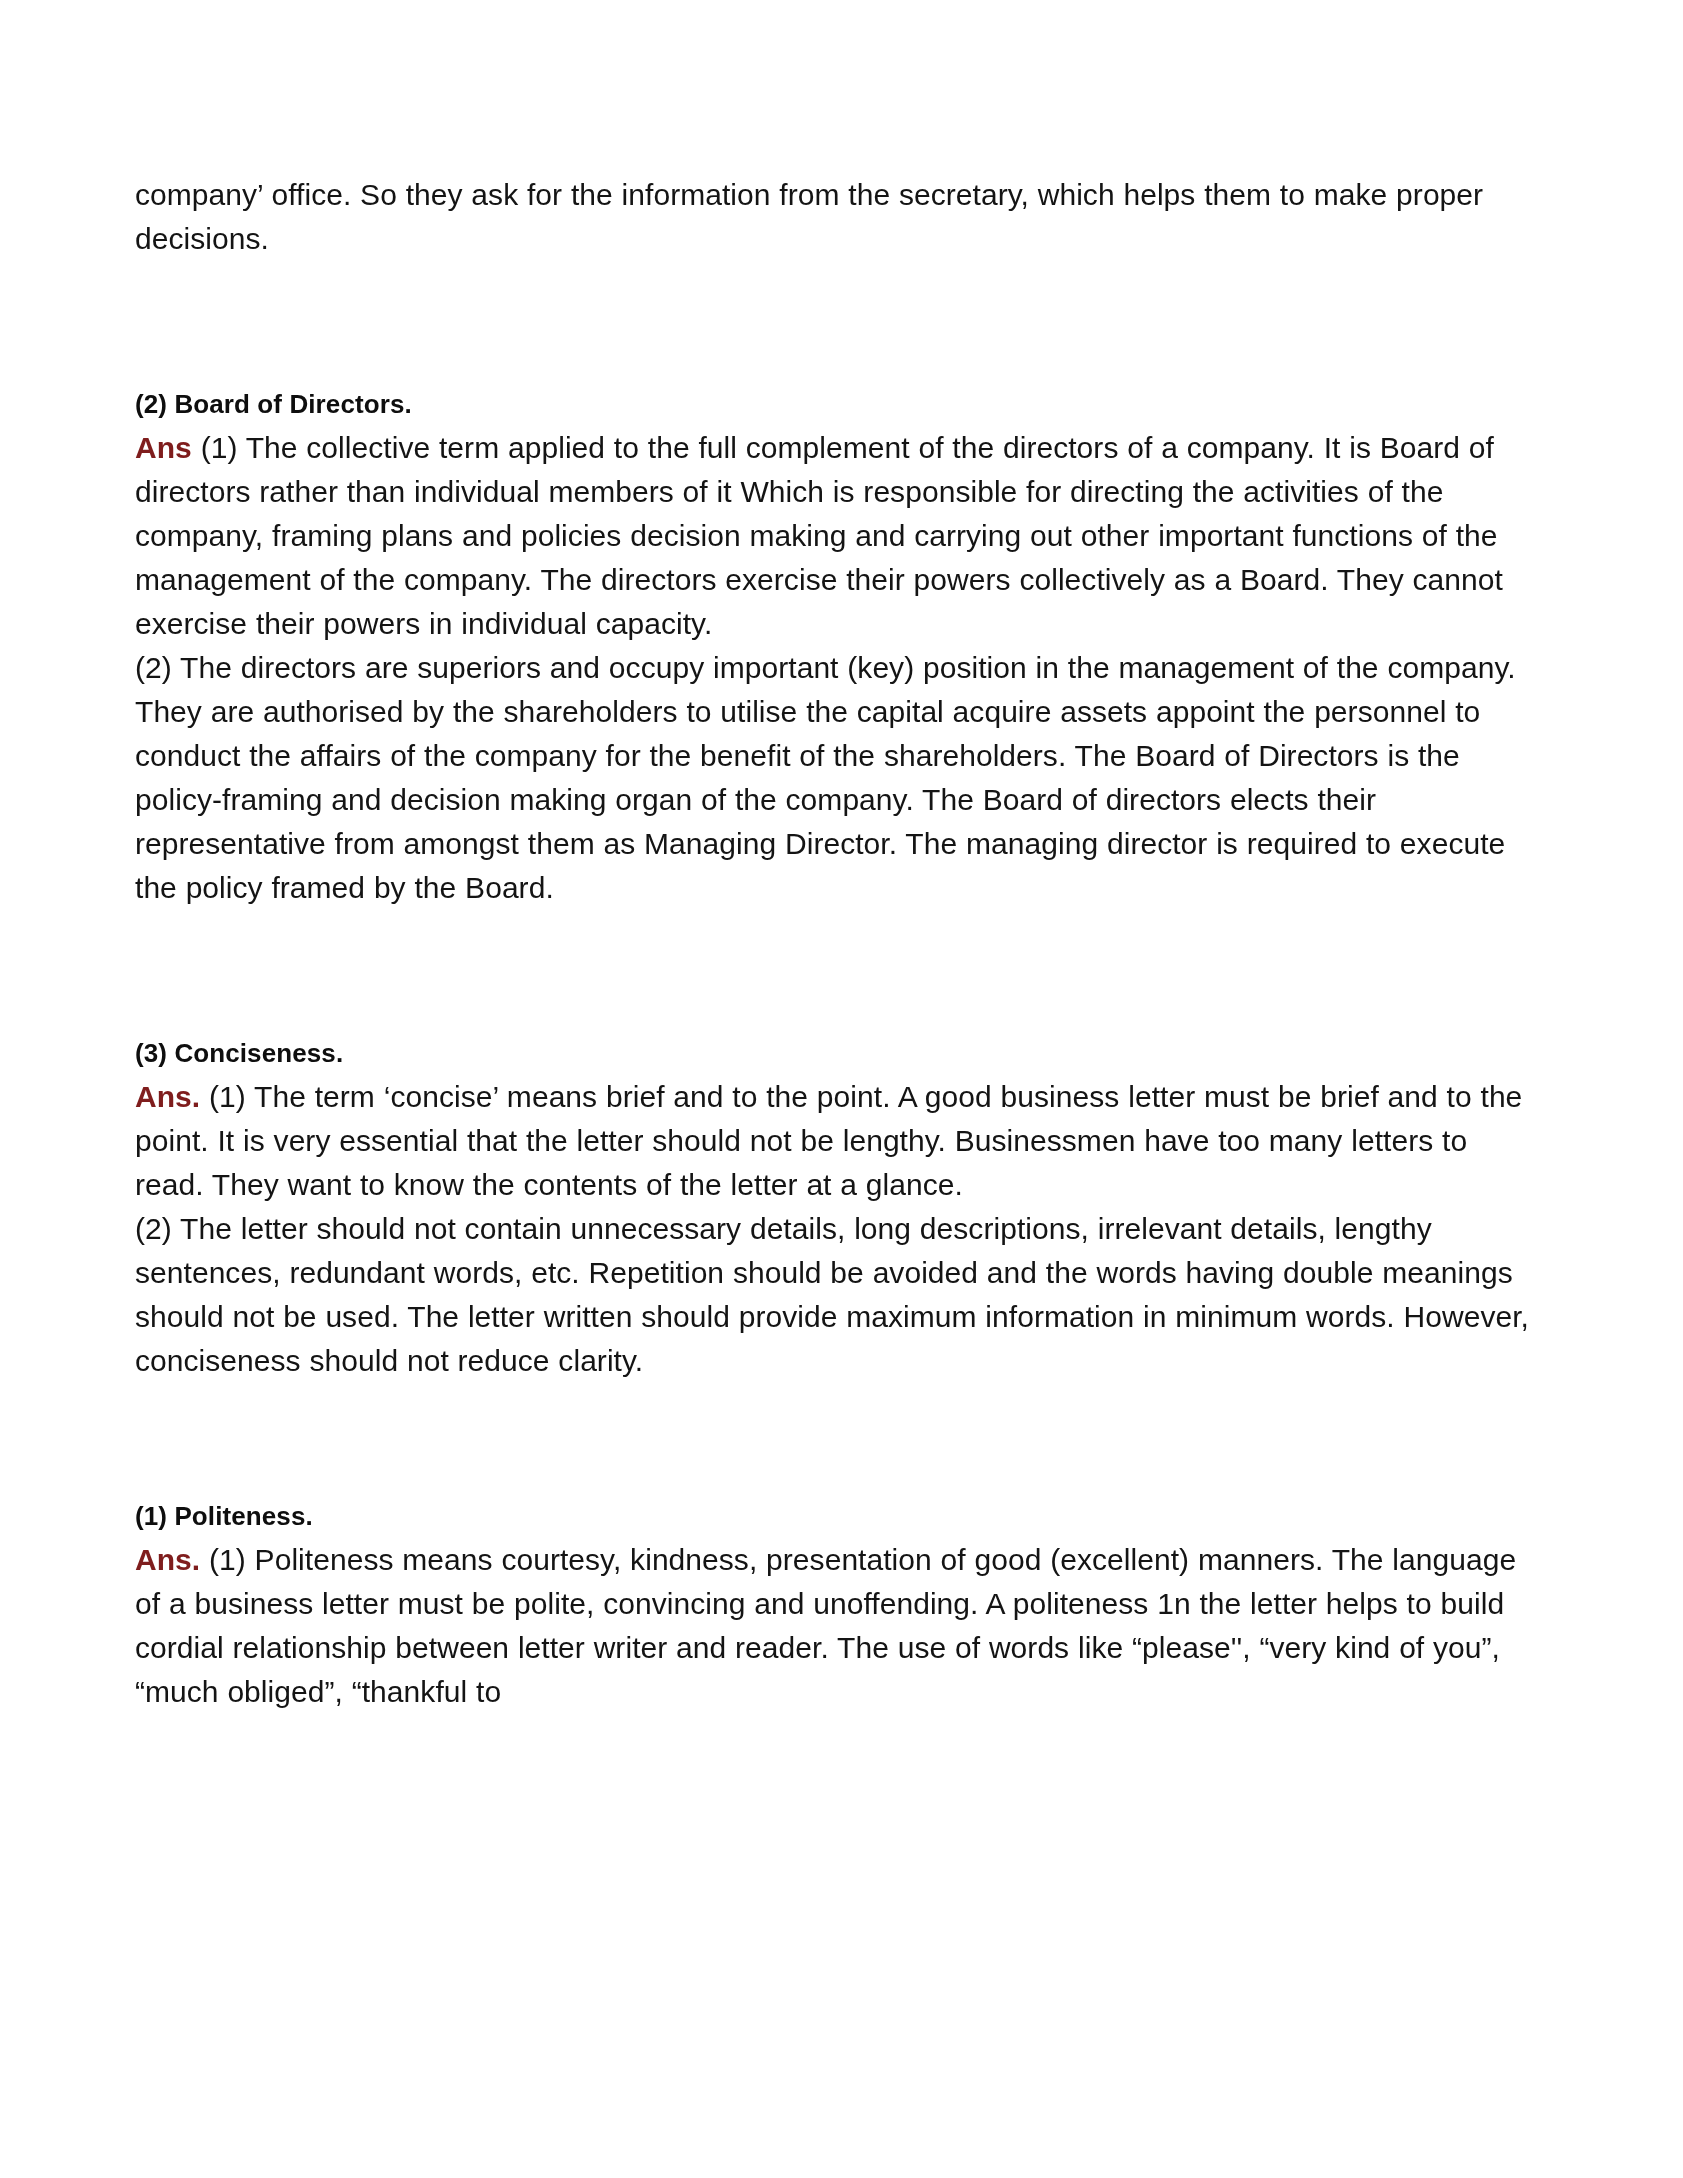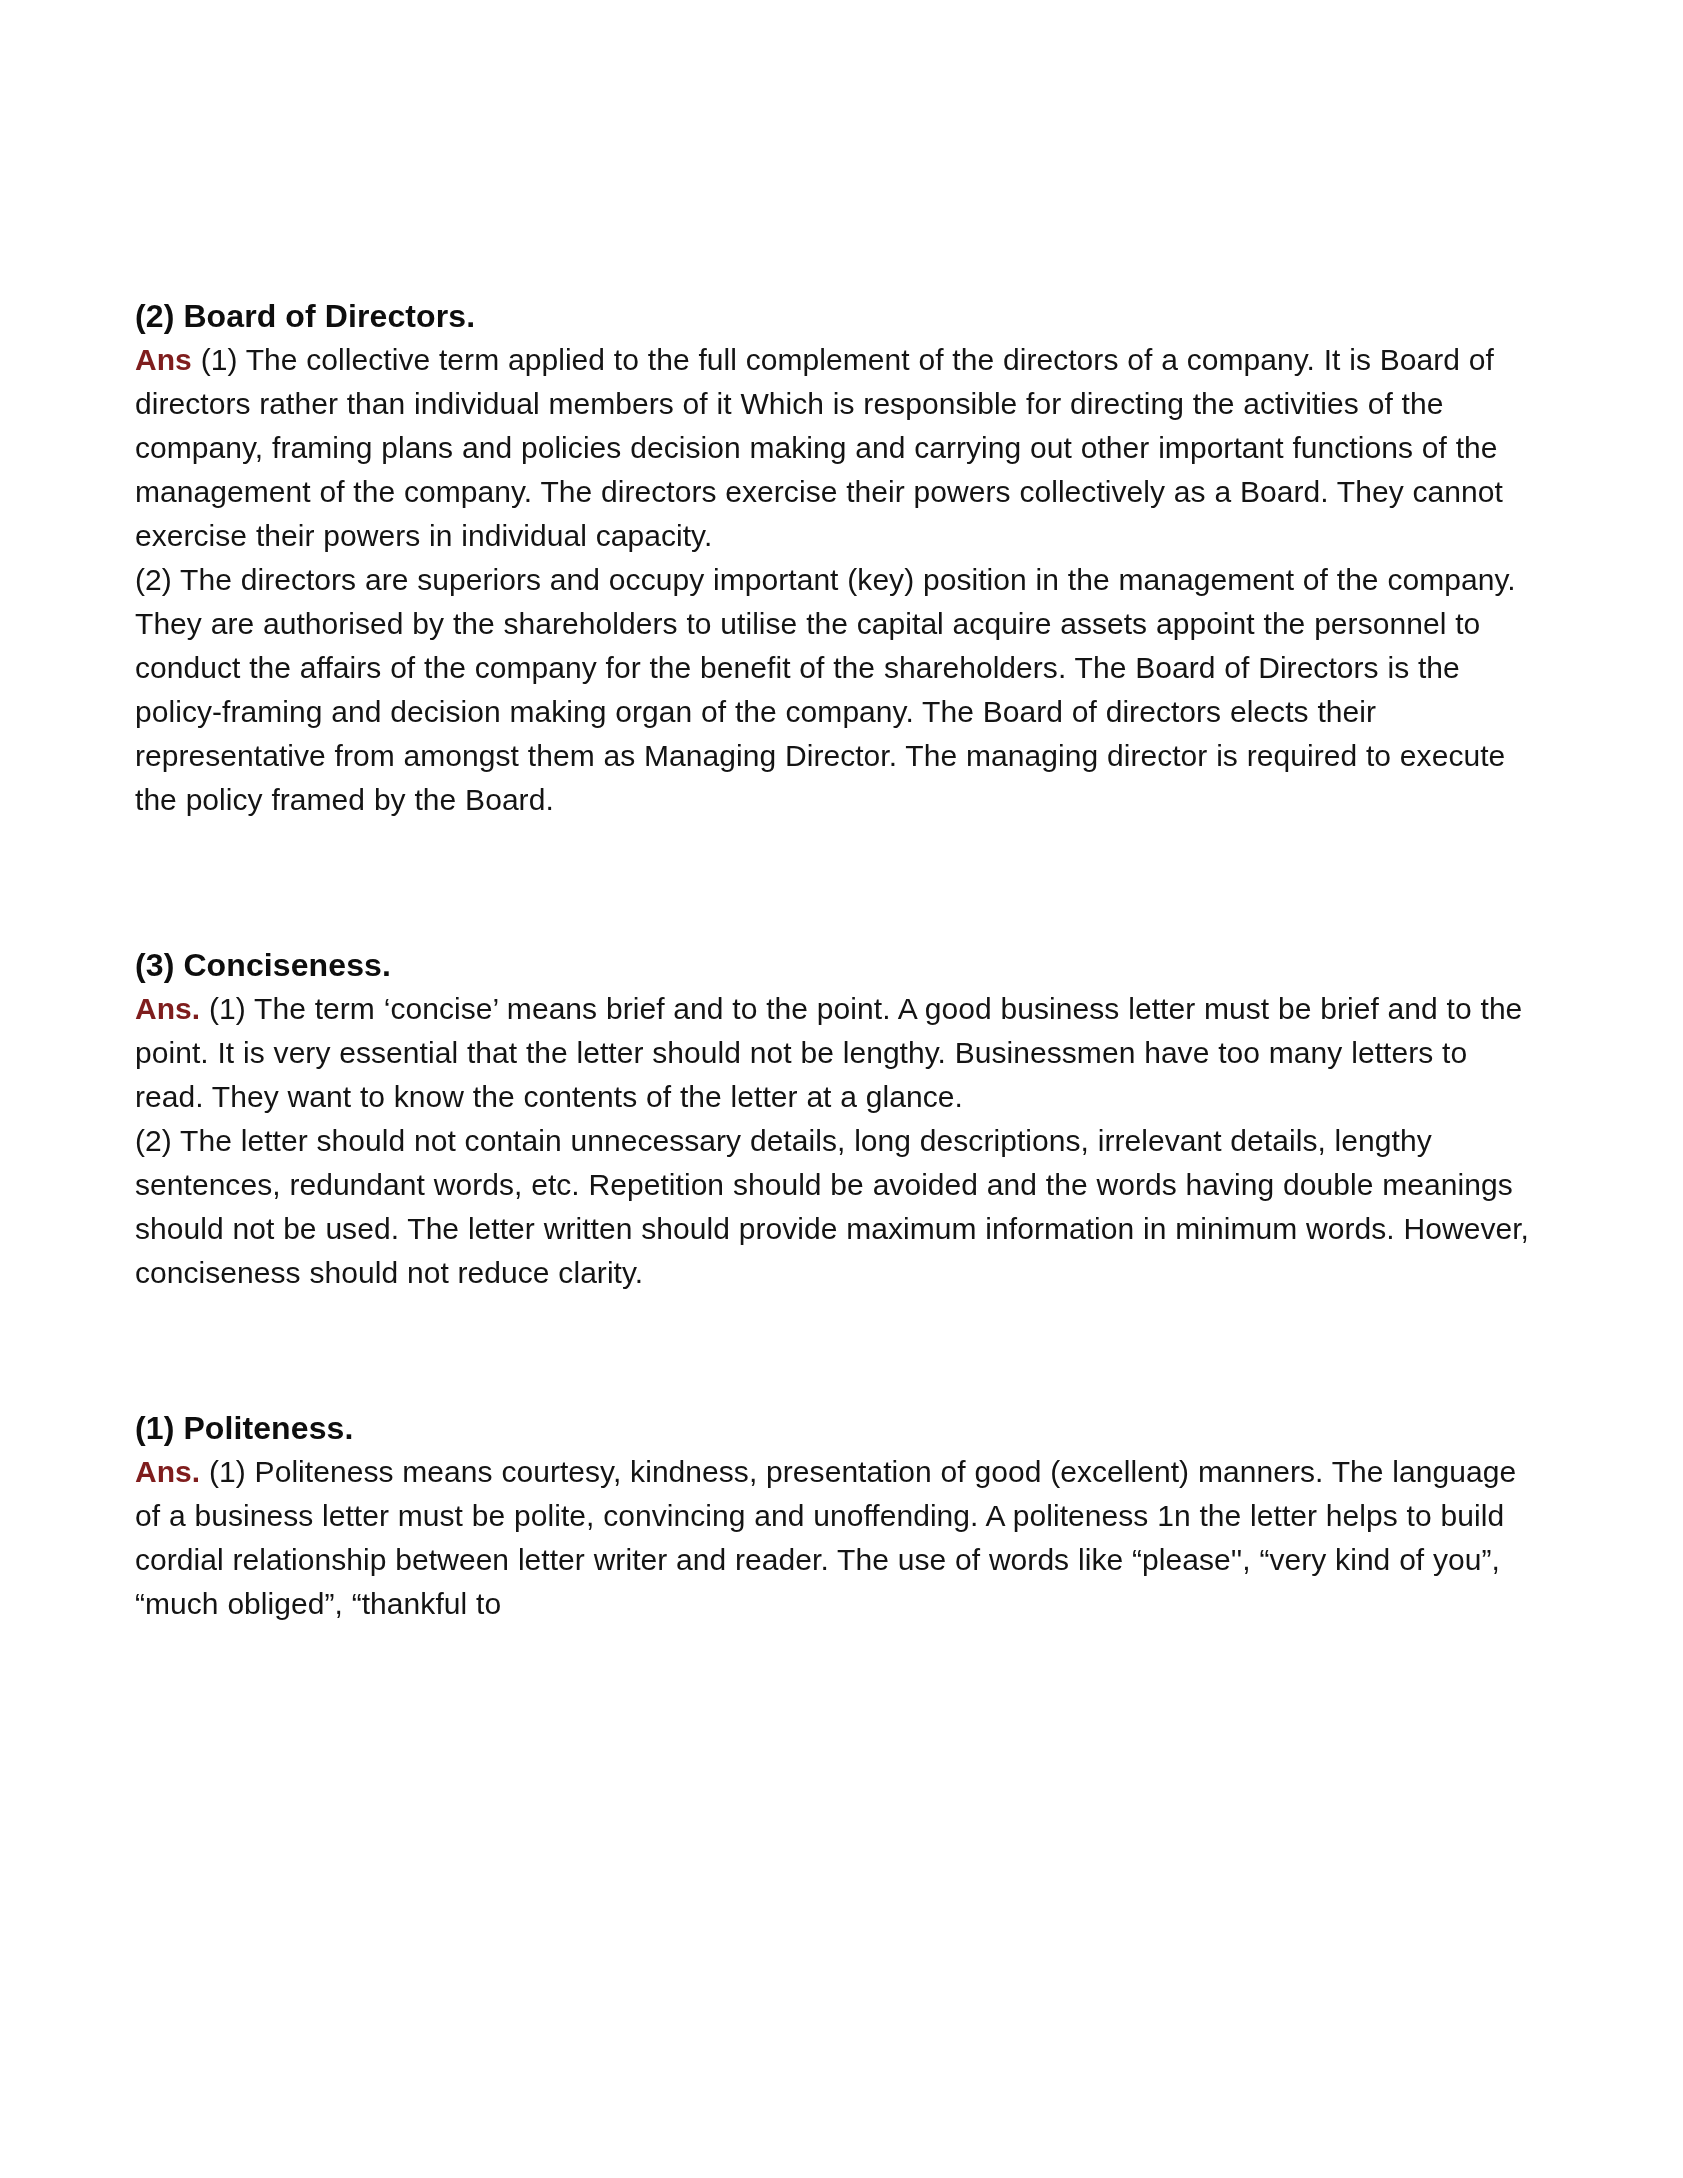--- a/index.html
+++ b/index.html
@@ -31,39 +31,40 @@
     margin: 0;
     font-size: 30px;
     line-height: 44px;
     letter-spacing: 0.05px;
     text-align: left;
     color: #141414;
     word-spacing: 0.4px;
   }
   h2.heading {
     margin: 0;
-    font-size: 32px;
+    font-size: 26px;
     line-height: 44px;
     font-weight: bold;
     color: #0e0e0e;
     letter-spacing: 0.1px;
   }
   .ans-label {
     font-weight: bold;
     color: #7f1d1d;
   }
   .gap-xl { height: 121px; }
   .gap-l  { height: 111px; }
 </style>
 </head>
 <body>
 
 <div class="page">
   <div class="content">
 
+    <p class="para">company’ office. So they ask for the information from the secretary, which helps them to make proper decisions.</p>
 
     <div class="gap-xl"></div>
 
     <h2 class="heading">(2) Board of Directors.</h2>
     <p class="para"><span class="ans-label">Ans</span> <span>(1) The collective term applied to the full complement of the directors of a company. It is Board of directors rather than individual members of it Which is responsible for directing the activities of the company, framing plans and policies decision making and carrying out other important functions of the management of the company. The directors exercise their powers collectively as a Board. They cannot exercise their powers in individual capacity.</span></p>
     <p class="para">(2) The directors are superiors and occupy important (key) position in the management of the company. They are authorised by the shareholders to utilise the capital acquire assets appoint the personnel to conduct the affairs of the company for the benefit of the shareholders. The Board of Directors is the policy-framing and decision making organ of the company. The Board of directors elects their representative from amongst them as Managing Director. The managing director is required to execute the policy framed by the Board.</p>
 
     <div class="gap-xl"></div>
 
     <h2 class="heading">(3) Conciseness.</h2>

